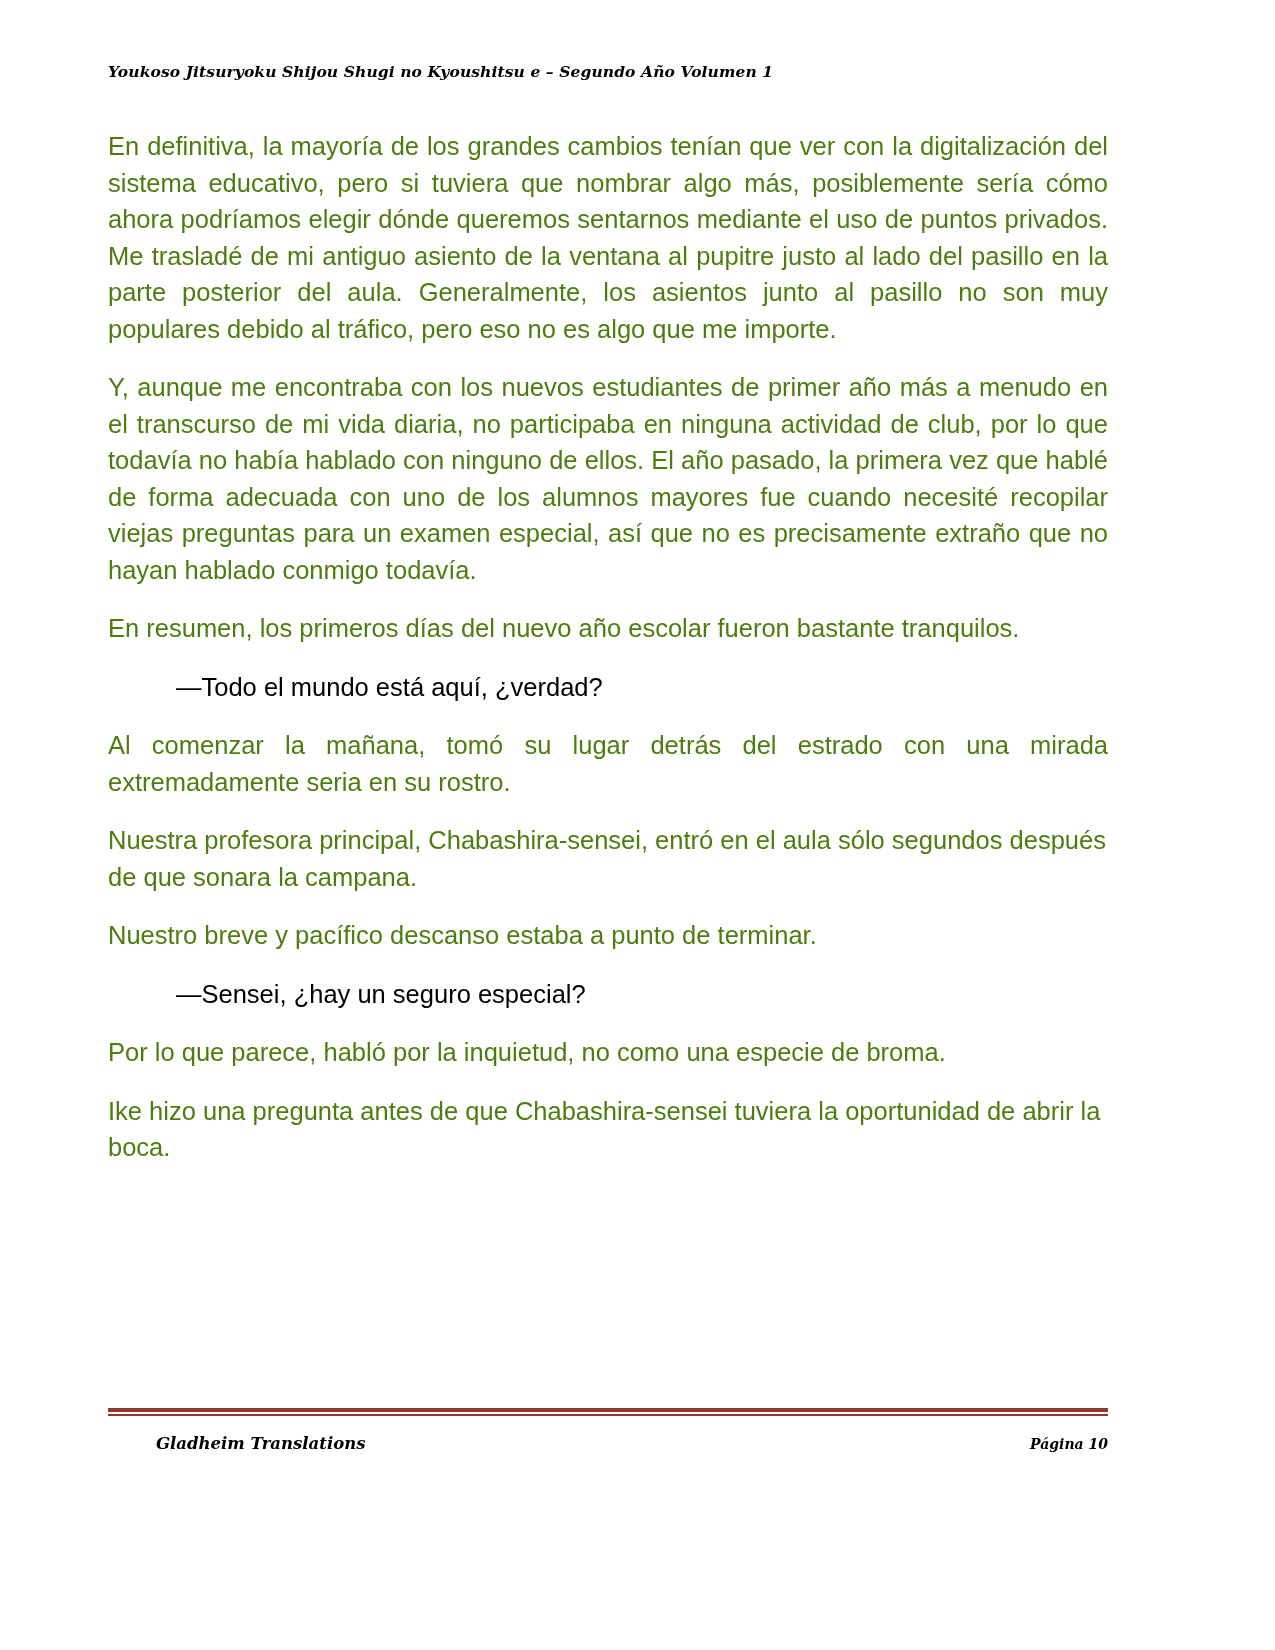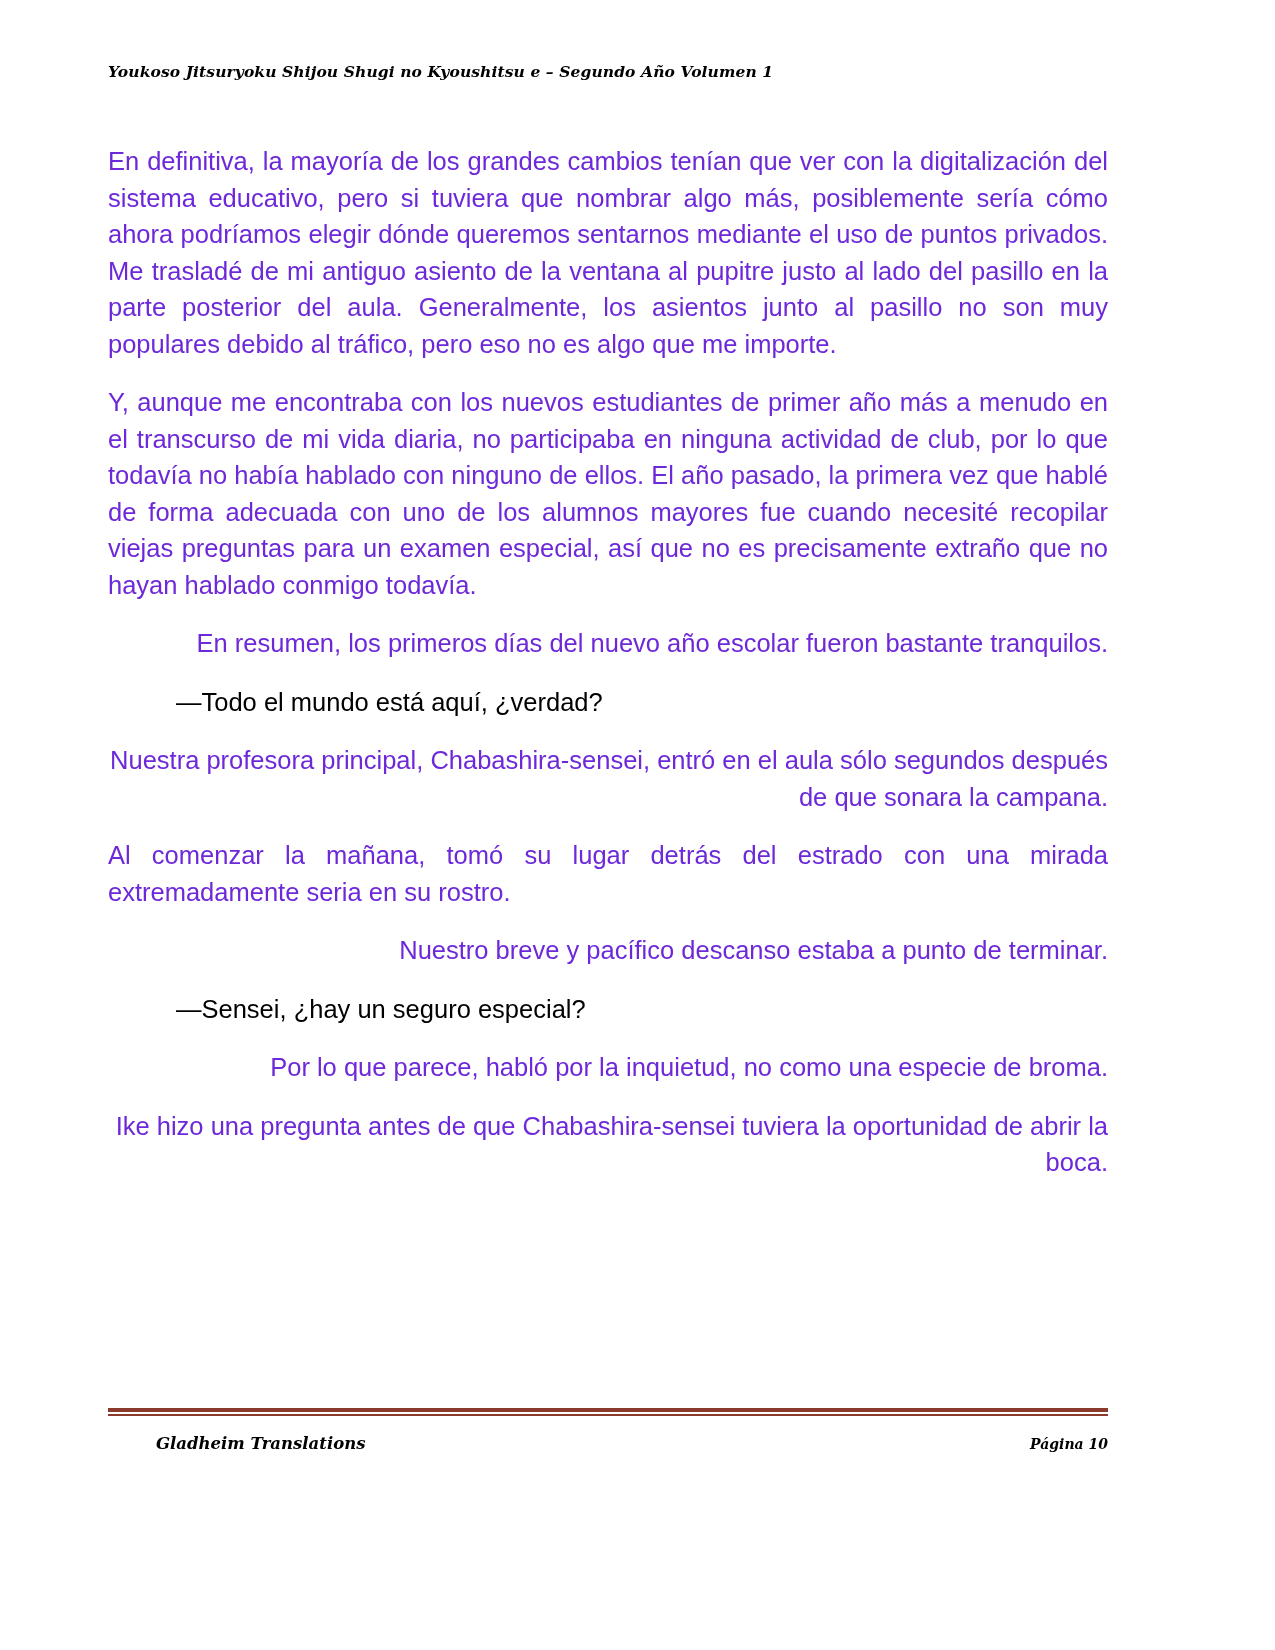--- a/index.html
+++ b/index.html
@@ -54,27 +54,27 @@
     left: 108px;
     top: 128px;
     width: 1000px;
   }
   p.para {
     font-family: "Liberation Sans", sans-serif;
     font-size: 25.5px;
     line-height: 36.5px;
     text-align: justify;
     text-justify: inter-word;
-    margin: 15px 0 22px 0;
-    color: #6d28d9;
+    margin: 0 0 22px 0;
+    color: #4d7c0f;
     -webkit-hyphens: none;
     hyphens: none;
   }
   p.para.nojust {
-    text-align: right;
+    text-align: left;
   }
   p.dialogue {
     font-family: Liberation Sans, sans-serif;
     font-size: 25.5px;
     line-height: 36.5px;
     margin: 0 0 22px 0;
     text-indent: 68px;
     text-align: left;
     color: #000;
   }
@@ -124,22 +124,22 @@
   <div class="content-area">
     <div class="header">Youkoso Jitsuryoku Shijou Shugi no Kyoushitsu e – Segundo Año Volumen 1</div>
     <div class="header-rule"></div>
   </div>
 
   <div class="body-text">
     <p class="para">En definitiva, la mayoría de los grandes cambios tenían que ver con la digitalización del sistema educativo, pero si tuviera que nombrar algo más, posiblemente sería cómo ahora podríamos elegir dónde queremos sentarnos mediante el uso de puntos privados. Me trasladé de mi antiguo asiento de la ventana al pupitre justo al lado del pasillo en la parte posterior del aula. Generalmente, los asientos junto al pasillo no son muy populares debido al tráfico, pero eso no es algo que me importe.</p>
     <p class="para">Y, aunque me encontraba con los nuevos estudiantes de primer año más a menudo en el transcurso de mi vida diaria, no participaba en ninguna actividad de club, por lo que todavía no había hablado con ninguno de ellos. El año pasado, la primera vez que hablé de forma adecuada con uno de los alumnos mayores fue cuando necesité recopilar viejas preguntas para un examen especial, así que no es precisamente extraño que no hayan hablado conmigo todavía.</p>
     <p class="para nojust">En resumen, los primeros días del nuevo año escolar fueron bastante tranquilos.</p>
     <p class="dialogue">—Todo el mundo está aquí, ¿verdad?</p>
+    <p class="para">Al comenzar la mañana, tomó su lugar detrás del estrado con una mirada extremadamente seria en su rostro.</p>
     <p class="para nojust">Nuestra profesora principal, Chabashira-sensei, entró en el aula sólo segundos después de que sonara la campana.</p>
-    <p class="para">Al comenzar la mañana, tomó su lugar detrás del estrado con una mirada extremadamente seria en su rostro.</p>
     <p class="para nojust">Nuestro breve y pacífico descanso estaba a punto de terminar.</p>
     <p class="dialogue">—Sensei, ¿hay un seguro especial?</p>
     <p class="para nojust">Por lo que parece, habló por la inquietud, no como una especie de broma.</p>
     <p class="para nojust">Ike hizo una pregunta antes de que Chabashira-sensei tuviera la oportunidad de abrir la boca.</p>
   </div>
 
   <div class="footer">
     <div class="footer-rule-top" style="background: rgb(140, 58, 43);"></div>
     <div class="footer-rule-bottom" style="background: rgb(140, 58, 43);"></div>
     <div class="footer-row">

